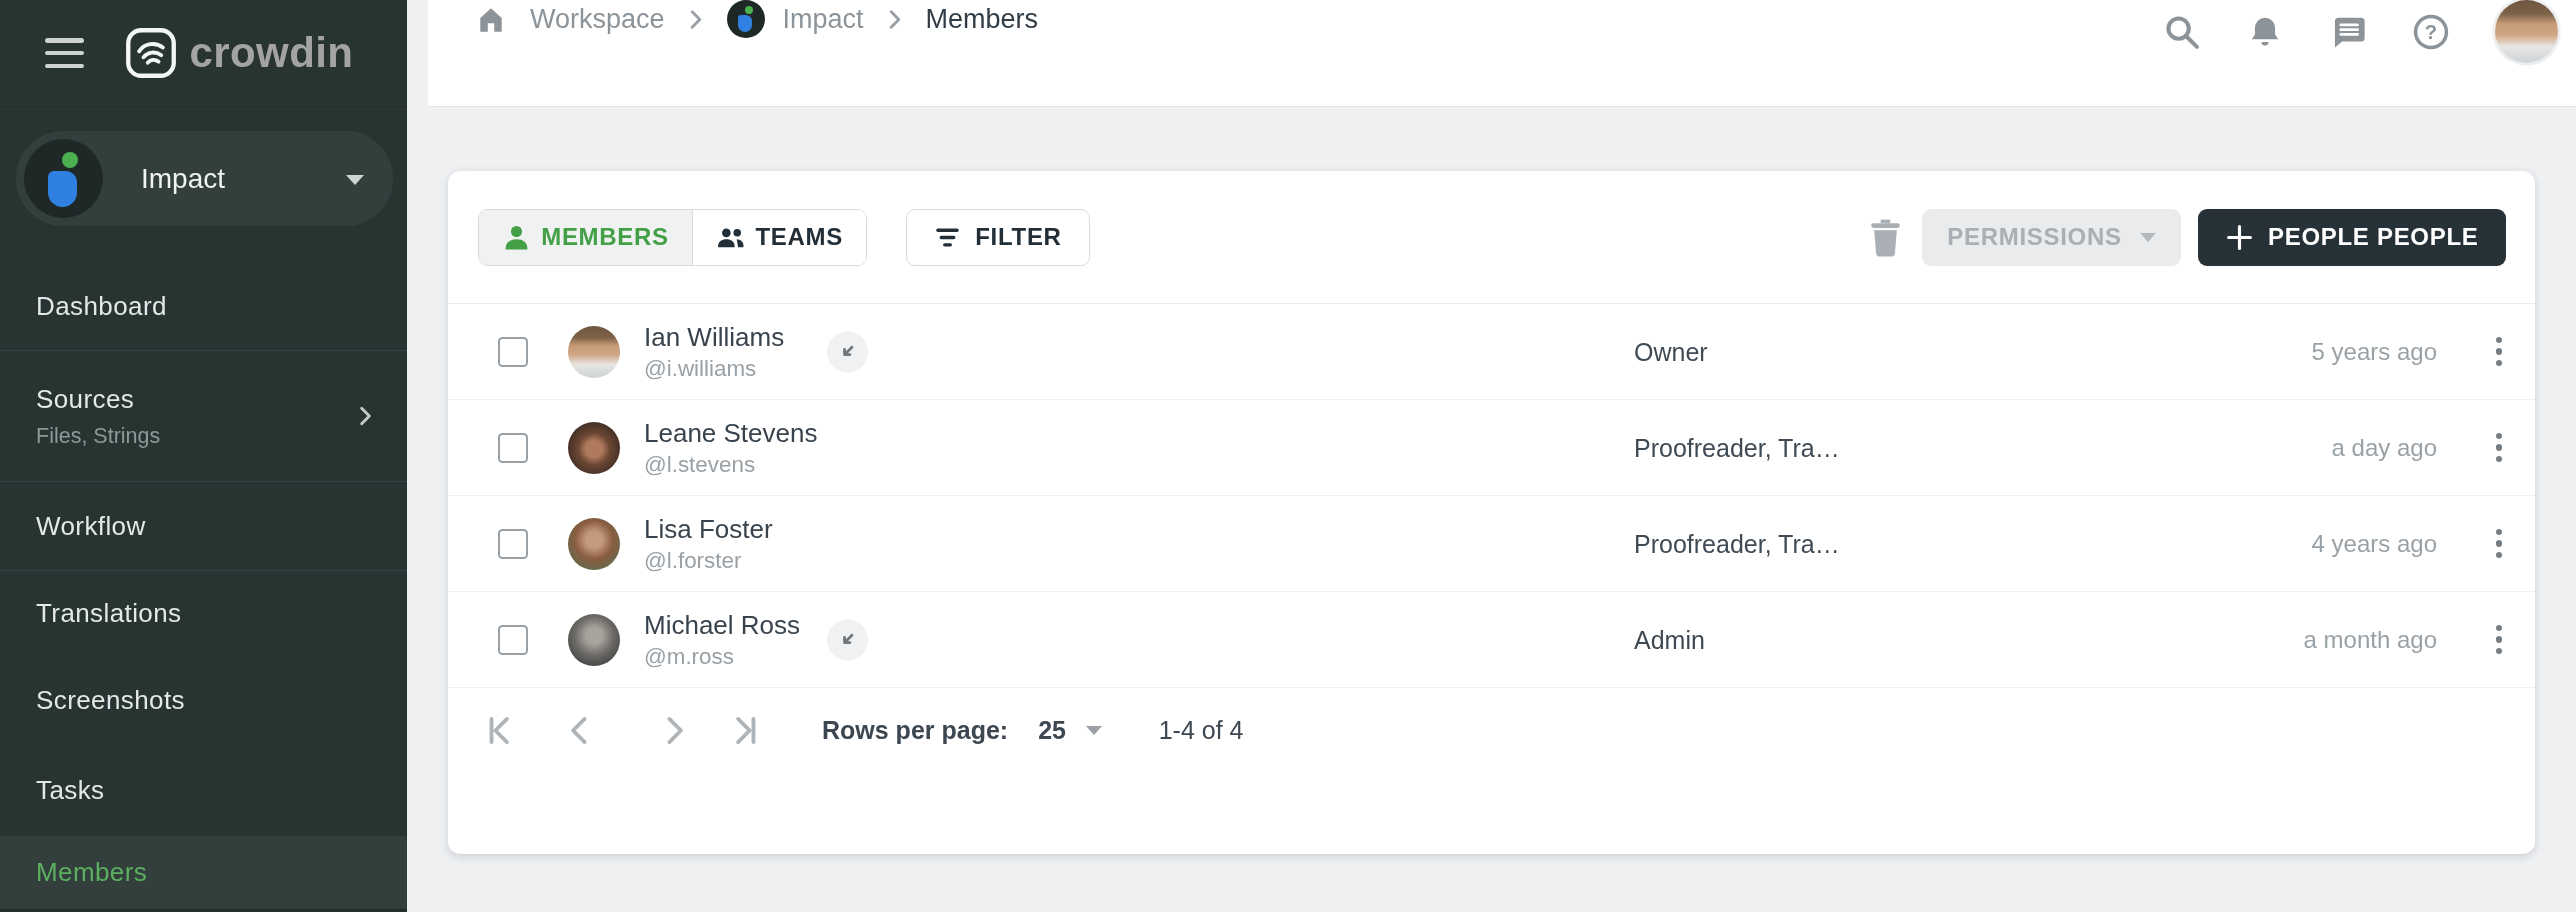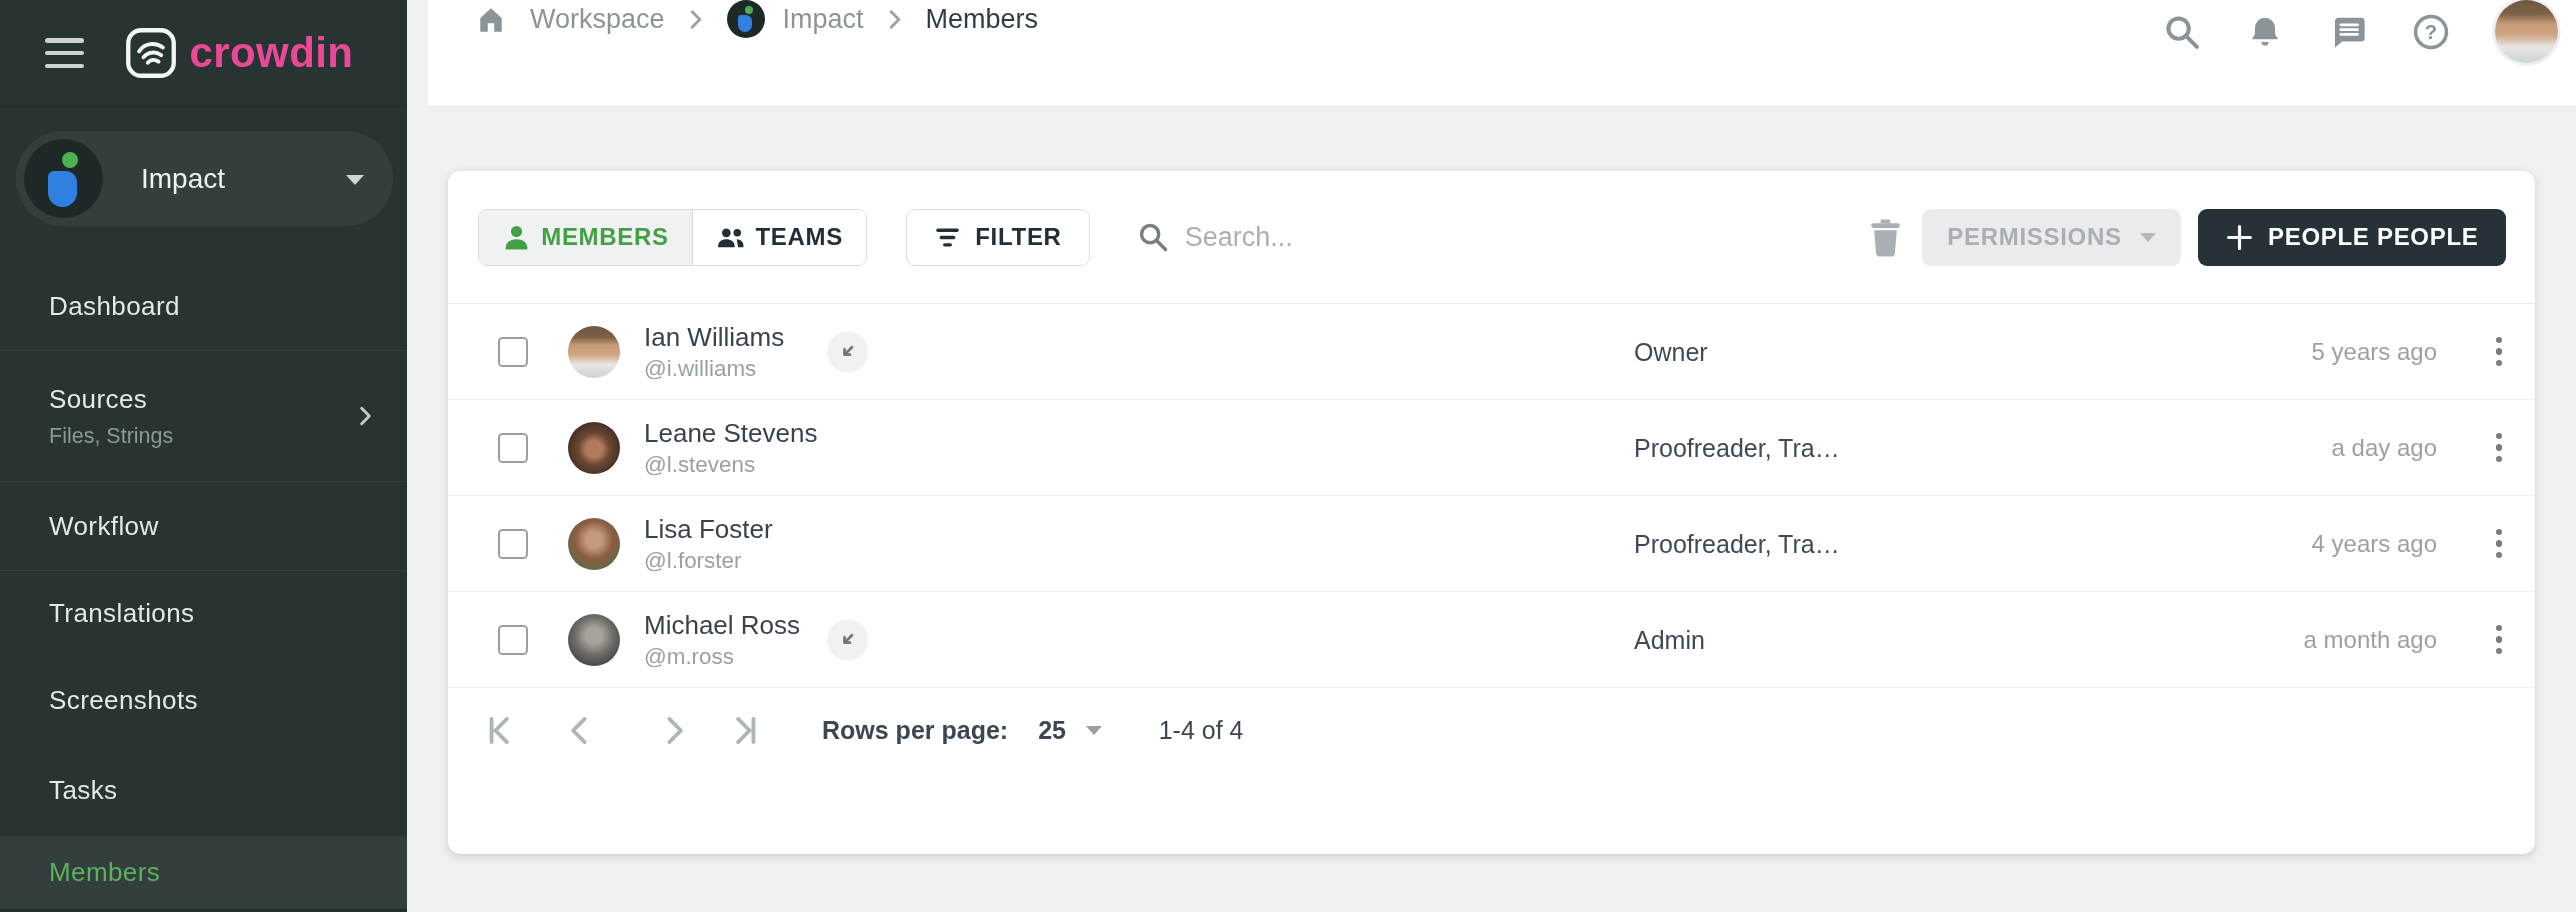--- a/index.html
+++ b/index.html
@@ -7,31 +7,31 @@
   body { font-family:"Liberation Sans","DejaVu Sans",sans-serif; background:#eef0f2; overflow:hidden; }
   .stage { position:relative; width:2576px; height:912px; }
 
   
   .sidebar { position:absolute; left:0; top:0; width:407px; height:912px; background:#273432; display:flex; flex-direction:column; }
   .sidebar-top { height:107px; display:flex; align-items:center; padding-left:45px; flex:none; border-bottom:1.8px solid rgba(0,0,0,.12); }
   .hamburger { width:39px; height:30px; display:flex; flex-direction:column; justify-content:space-between; cursor:pointer; }
   .hamburger span { display:block; height:4.5px; border-radius:2.7px; background:#cdd3d3; }
   .brand { display:flex; align-items:center; margin-left:41px; }
   .brand svg { width:52px; height:52px; }
-  .brand-text { color:#ec4899; font-size:42px; font-weight:700; letter-spacing:0.4px; margin-left:12.5px; }
+  .brand-text { color:#a3a3a3; font-size:42px; font-weight:700; letter-spacing:0.4px; margin-left:12.5px; }
 
   .project-pill { position:absolute; left:16px; top:131px; width:377px; height:95px; border-radius:47px; background:#323f3d; display:flex; align-items:center; cursor:pointer; }
   .project-avatar { width:79px; height:79px; border-radius:50%; background:#1d2827; margin-left:8px; position:relative; flex:none; }
   .dot-green { position:absolute; left:38px; top:12.5px; width:16px; height:16px; border-radius:50%; background:#4caf50; }
   .drop-blue { position:absolute; left:24px; top:32px; width:29px; height:36px; background:#2f80e0; border-radius:7.2px 14.3px 18px 18px; }
   .project-name { color:#eef2f2; font-size:28px; font-weight:500; margin-left:38px; }
   .pill-caret { position:absolute; right:29px; top:50%; margin-top:-3.6px; width:0; height:0; border-left:9px solid transparent; border-right:9px solid transparent; border-top:10.7px solid #cfd5d5; }
 
   .nav { margin-top:18px; display:flex; flex-direction:column; flex:1 1 auto; }
-  .nav-item { padding-left:49px; display:flex; flex-direction:column; justify-content:center; cursor:pointer; position:relative; }
+  .nav-item { padding-left:36px; display:flex; flex-direction:column; justify-content:center; cursor:pointer; position:relative; }
   .nav-label { font-size:26px; font-weight:500; color:#e3e8e8; letter-spacing:0.4px; }
   .nav-sub { font-size:21.5px; color:#8b9997; margin-top:9px; }
   .nav-divider { border-bottom:1.8px solid rgba(255,255,255,.08); }
   .nav-chevron { position:absolute; right:30px; top:50%; transform:translateY(-50%); width:23px; height:23px; color:#c4cbca; }
   .nav-item.active { background:rgba(255,255,255,.055); }
   .nav-item.active .nav-label { color:#5cb05f; }
   .sidebar-bottom { flex:1 1 auto; background:#22302e; border-top:1.8px solid rgba(255,255,255,.06); }
 
   
   .topbar { position:absolute; left:428px; top:0; width:2169px; height:107px; background:#fff; border-bottom:1.8px solid #e2e5e7; display:flex; align-items:flex-start; }
@@ -244,27 +244,20 @@
 
         <div class="btn-outline">
           <svg viewBox="0 0 24 24" fill="currentColor">
               <rect x="2" y="4" width="20" height="3" rx="1.5"></rect>
               <rect x="5" y="10.5" width="14" height="3" rx="1.5"></rect>
               <rect x="8" y="17" width="8" height="3" rx="1.5"></rect>
             </svg>
           <span>FILTER</span>
         </div>
 
-        <div class="search-box">
-          <svg viewBox="0 0 28 28" fill="none" stroke="currentColor" stroke-width="3" stroke-linecap="round">
-              <circle cx="11.5" cy="11.5" r="7.5"></circle>
-              <path d="M17.5 17.5L25 25"></path>
-            </svg>
-          <input type="text" placeholder="Search..." style="">
-        </div>
 
         <div class="toolbar-right">
           <svg class="trash-btn" viewBox="0 0 32 36" fill="currentColor">
               <rect x="4" y="6" width="24" height="4" rx="2"></rect>
               <path d="M12 3h8v3h-8z"></path>
               <path d="M6.5 12h19l-1.6 19a3.2 3.2 0 0 1-3.2 3H11.3a3.2 3.2 0 0 1-3.2-3L6.5 12z"></path>
             </svg>
           <div class="btn-disabled">
             <span>PERMISSIONS</span>
             <span class="caret"></span>

